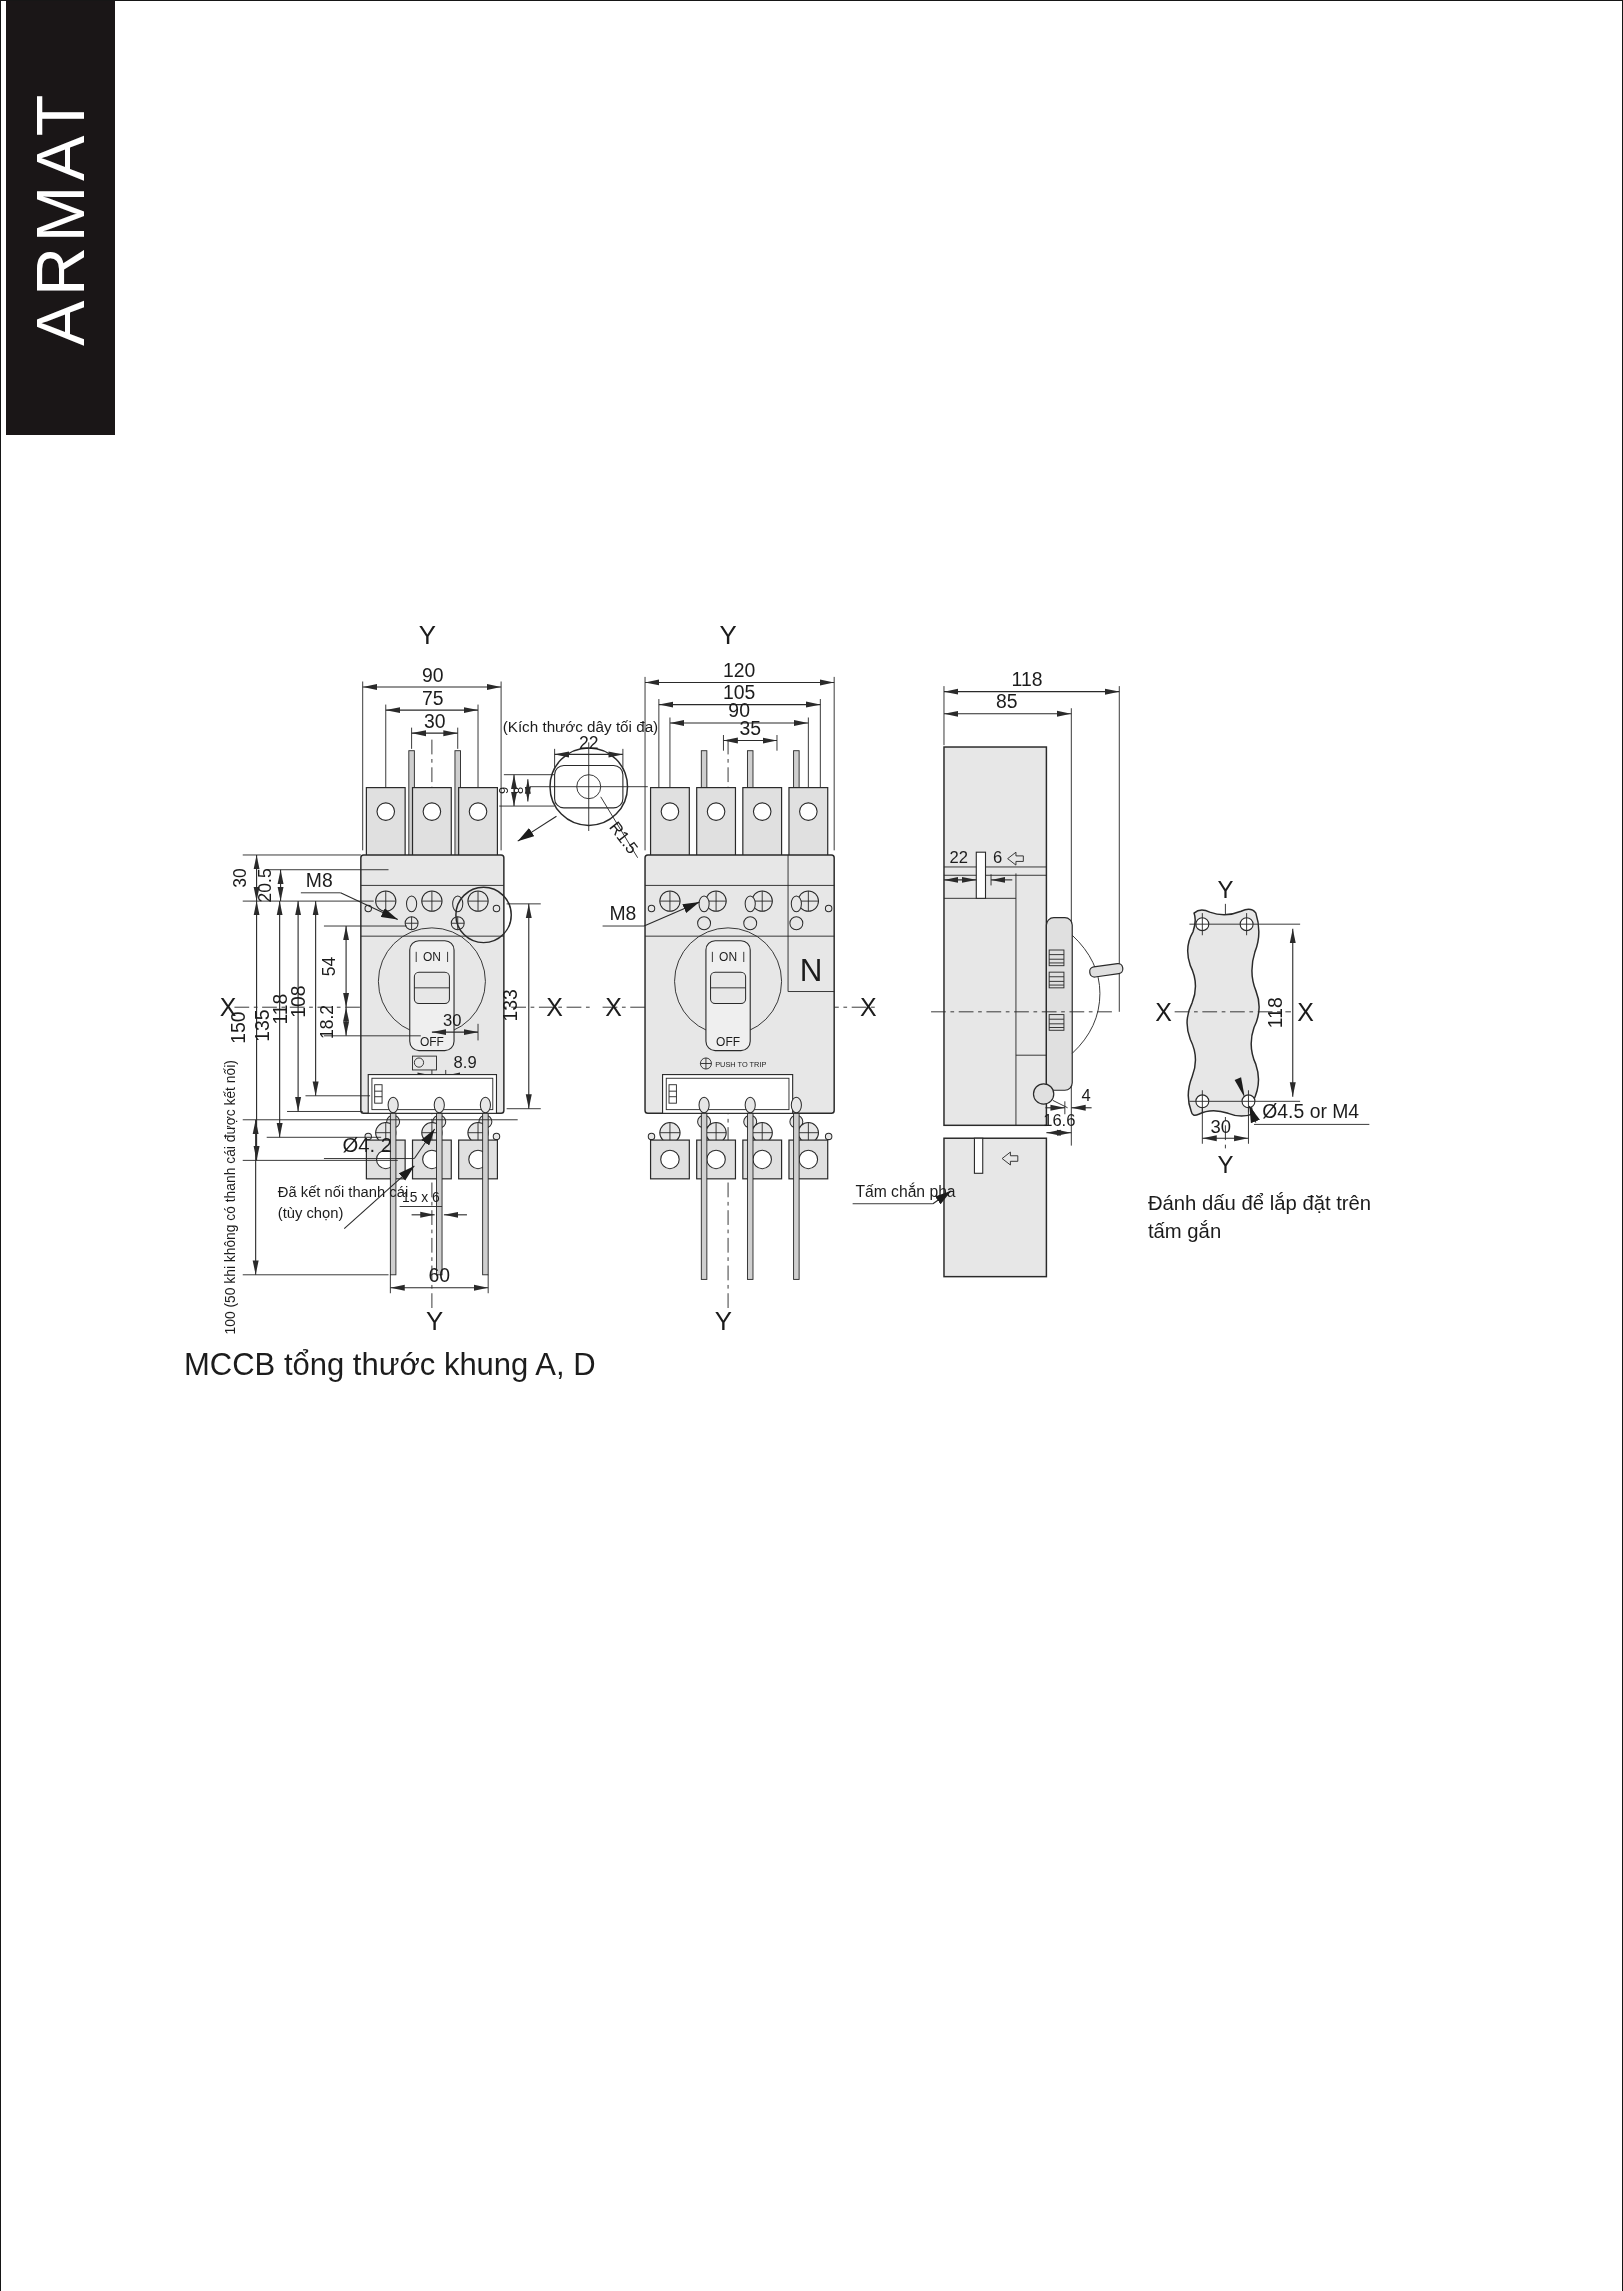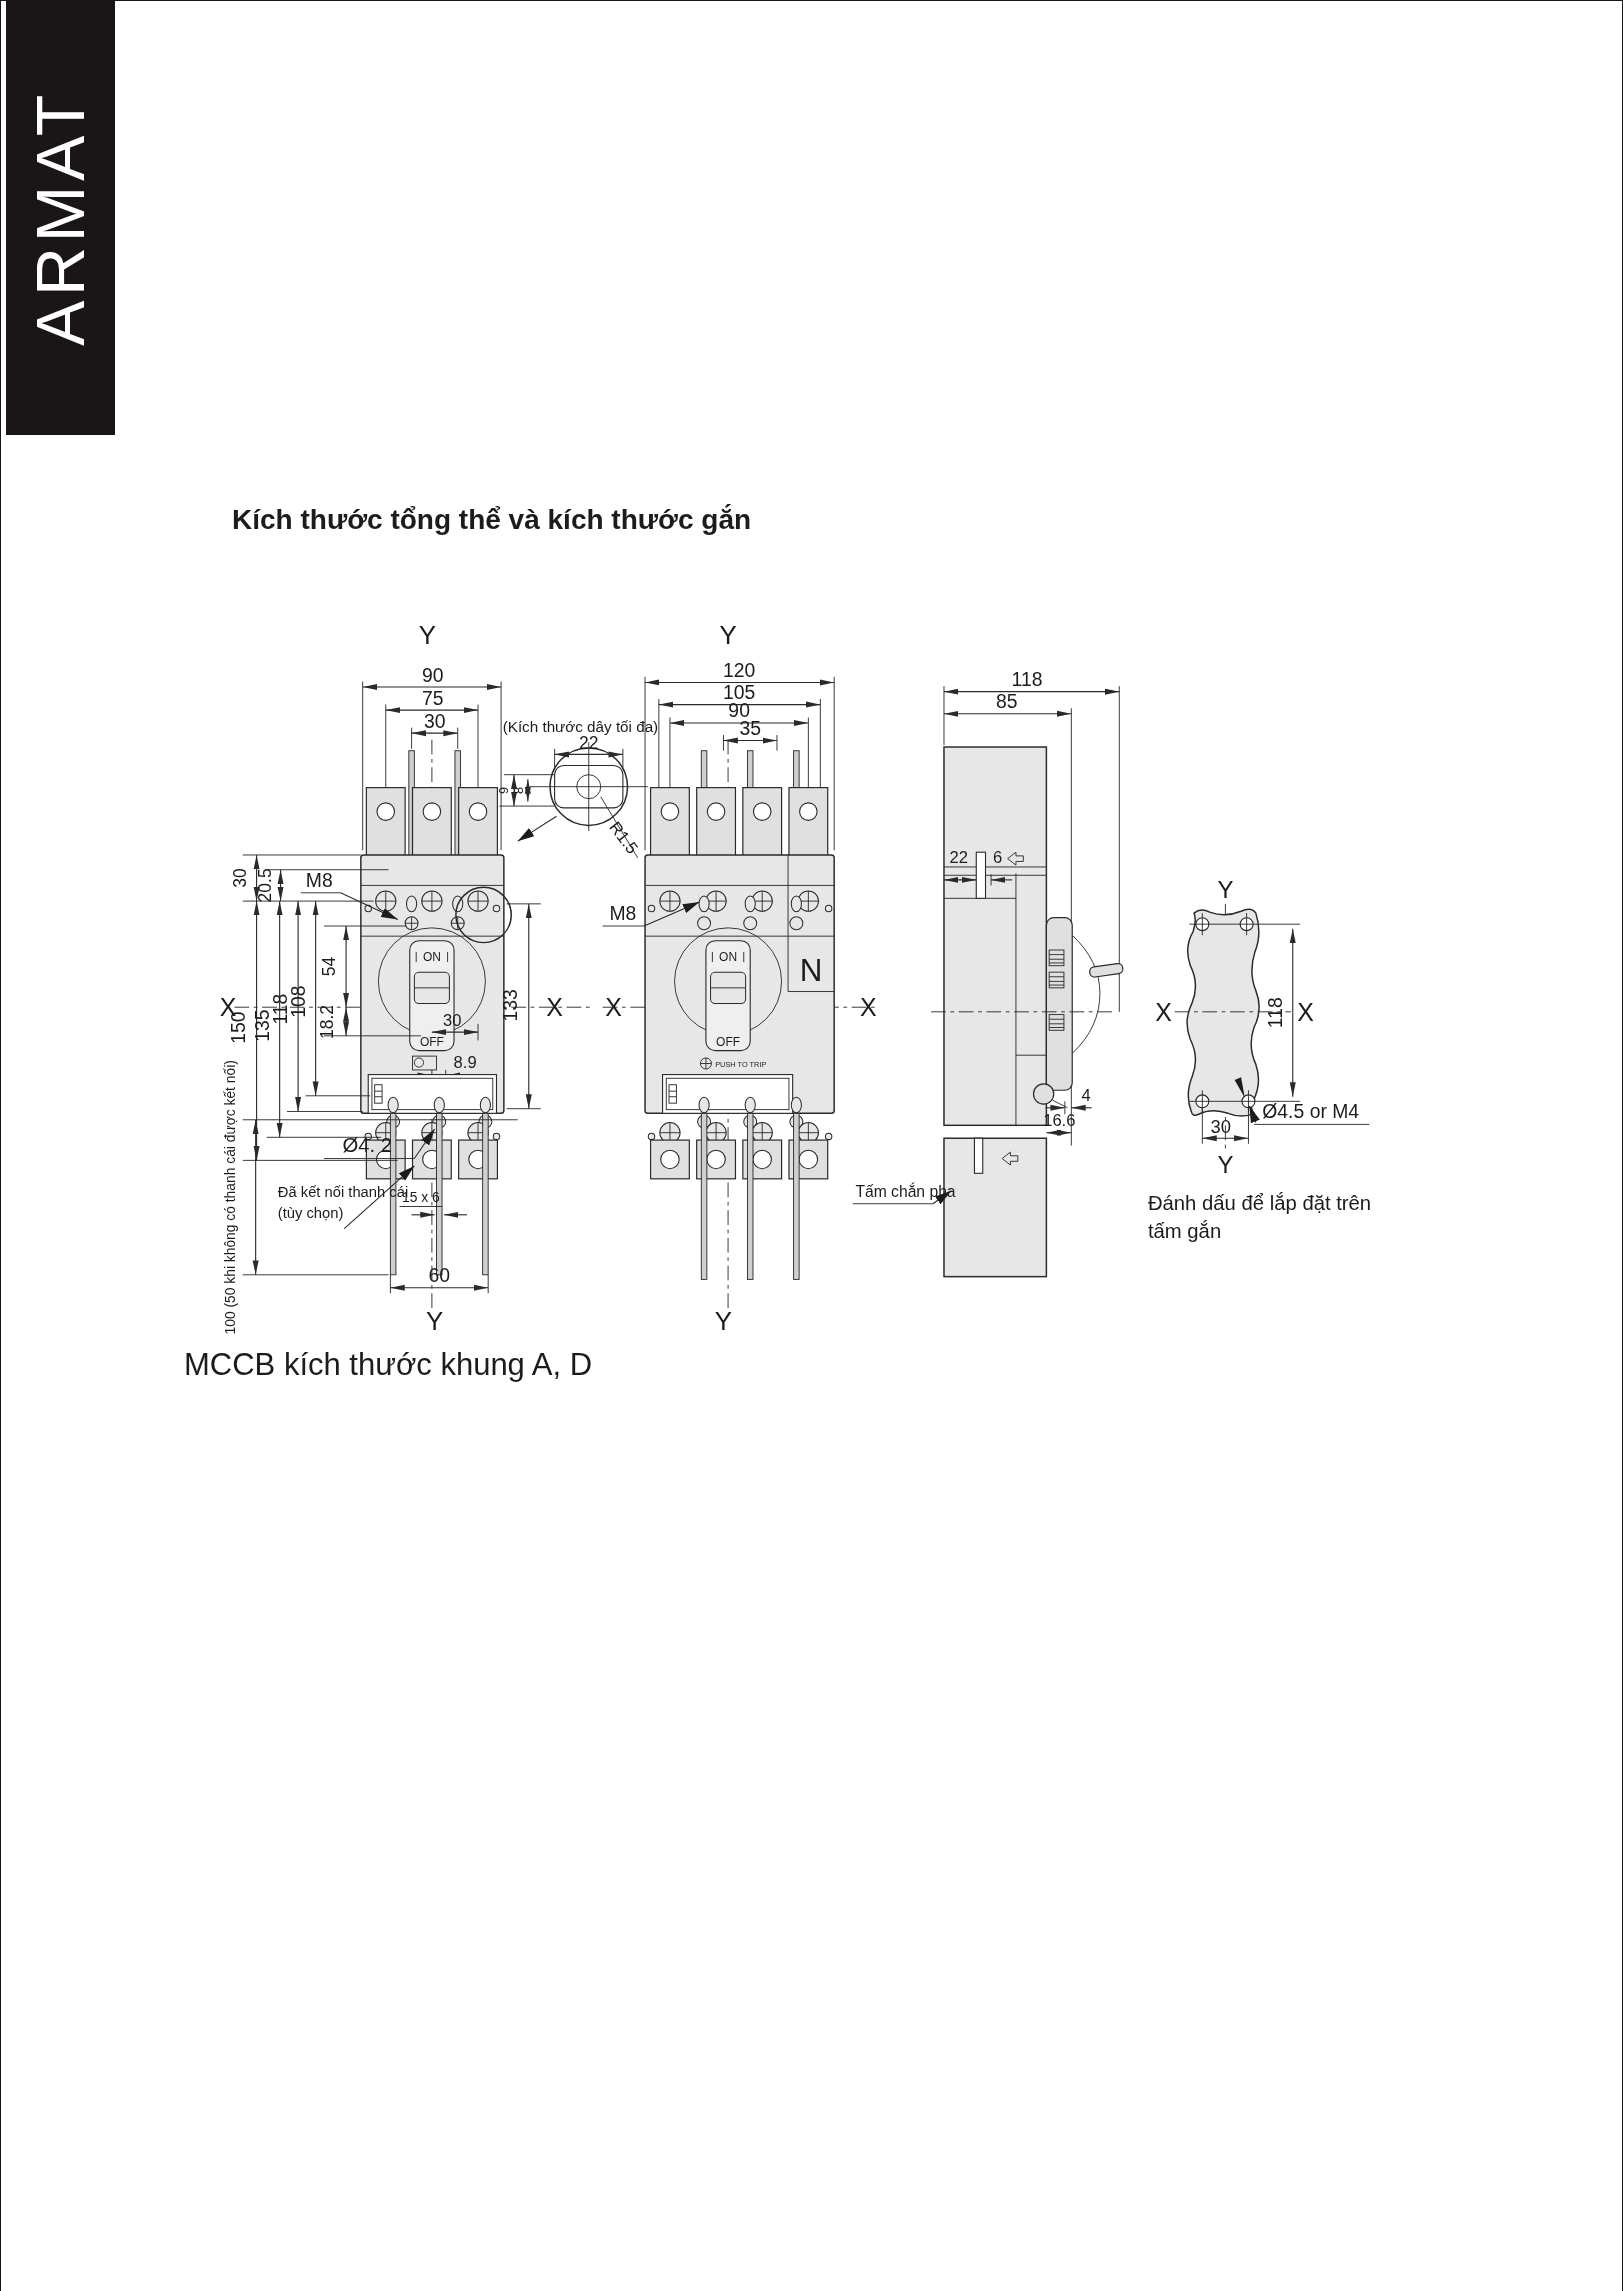--- a/index.html
+++ b/index.html
@@ -27,22 +27,21 @@
 </style>
 </head>
 <body>
 
 <div class="page">
 
   <div class="banner">
     <span>ARMAT</span>
   </div>
 
-  <div class="title">Kích thước tổng thể và kích thước gắn</div>
-  <div class="caption">MCCB kích thước khung A, D</div>
+  <div class="caption">MCCB tổng thước khung A, D</div>
 
   <svg width="1623" height="2292" viewBox="0 0 1759 2483">
     <defs>
       <marker id="ma" viewBox="0 0 12 6" refX="12" refY="3" markerWidth="13" markerHeight="7" orient="auto-start-reverse">
         <path d="M0,0.5 L12,3 L0,5.5 z" fill="#2a2a2a"></path>
       </marker>
       <marker id="mb" viewBox="0 0 12 7" refX="12" refY="3.5" markerWidth="15" markerHeight="9" orient="auto-start-reverse">
         <path d="M0,0 L12,3.5 L0,7 z" fill="#1c1c1c"></path>
       </marker>
     </defs>

